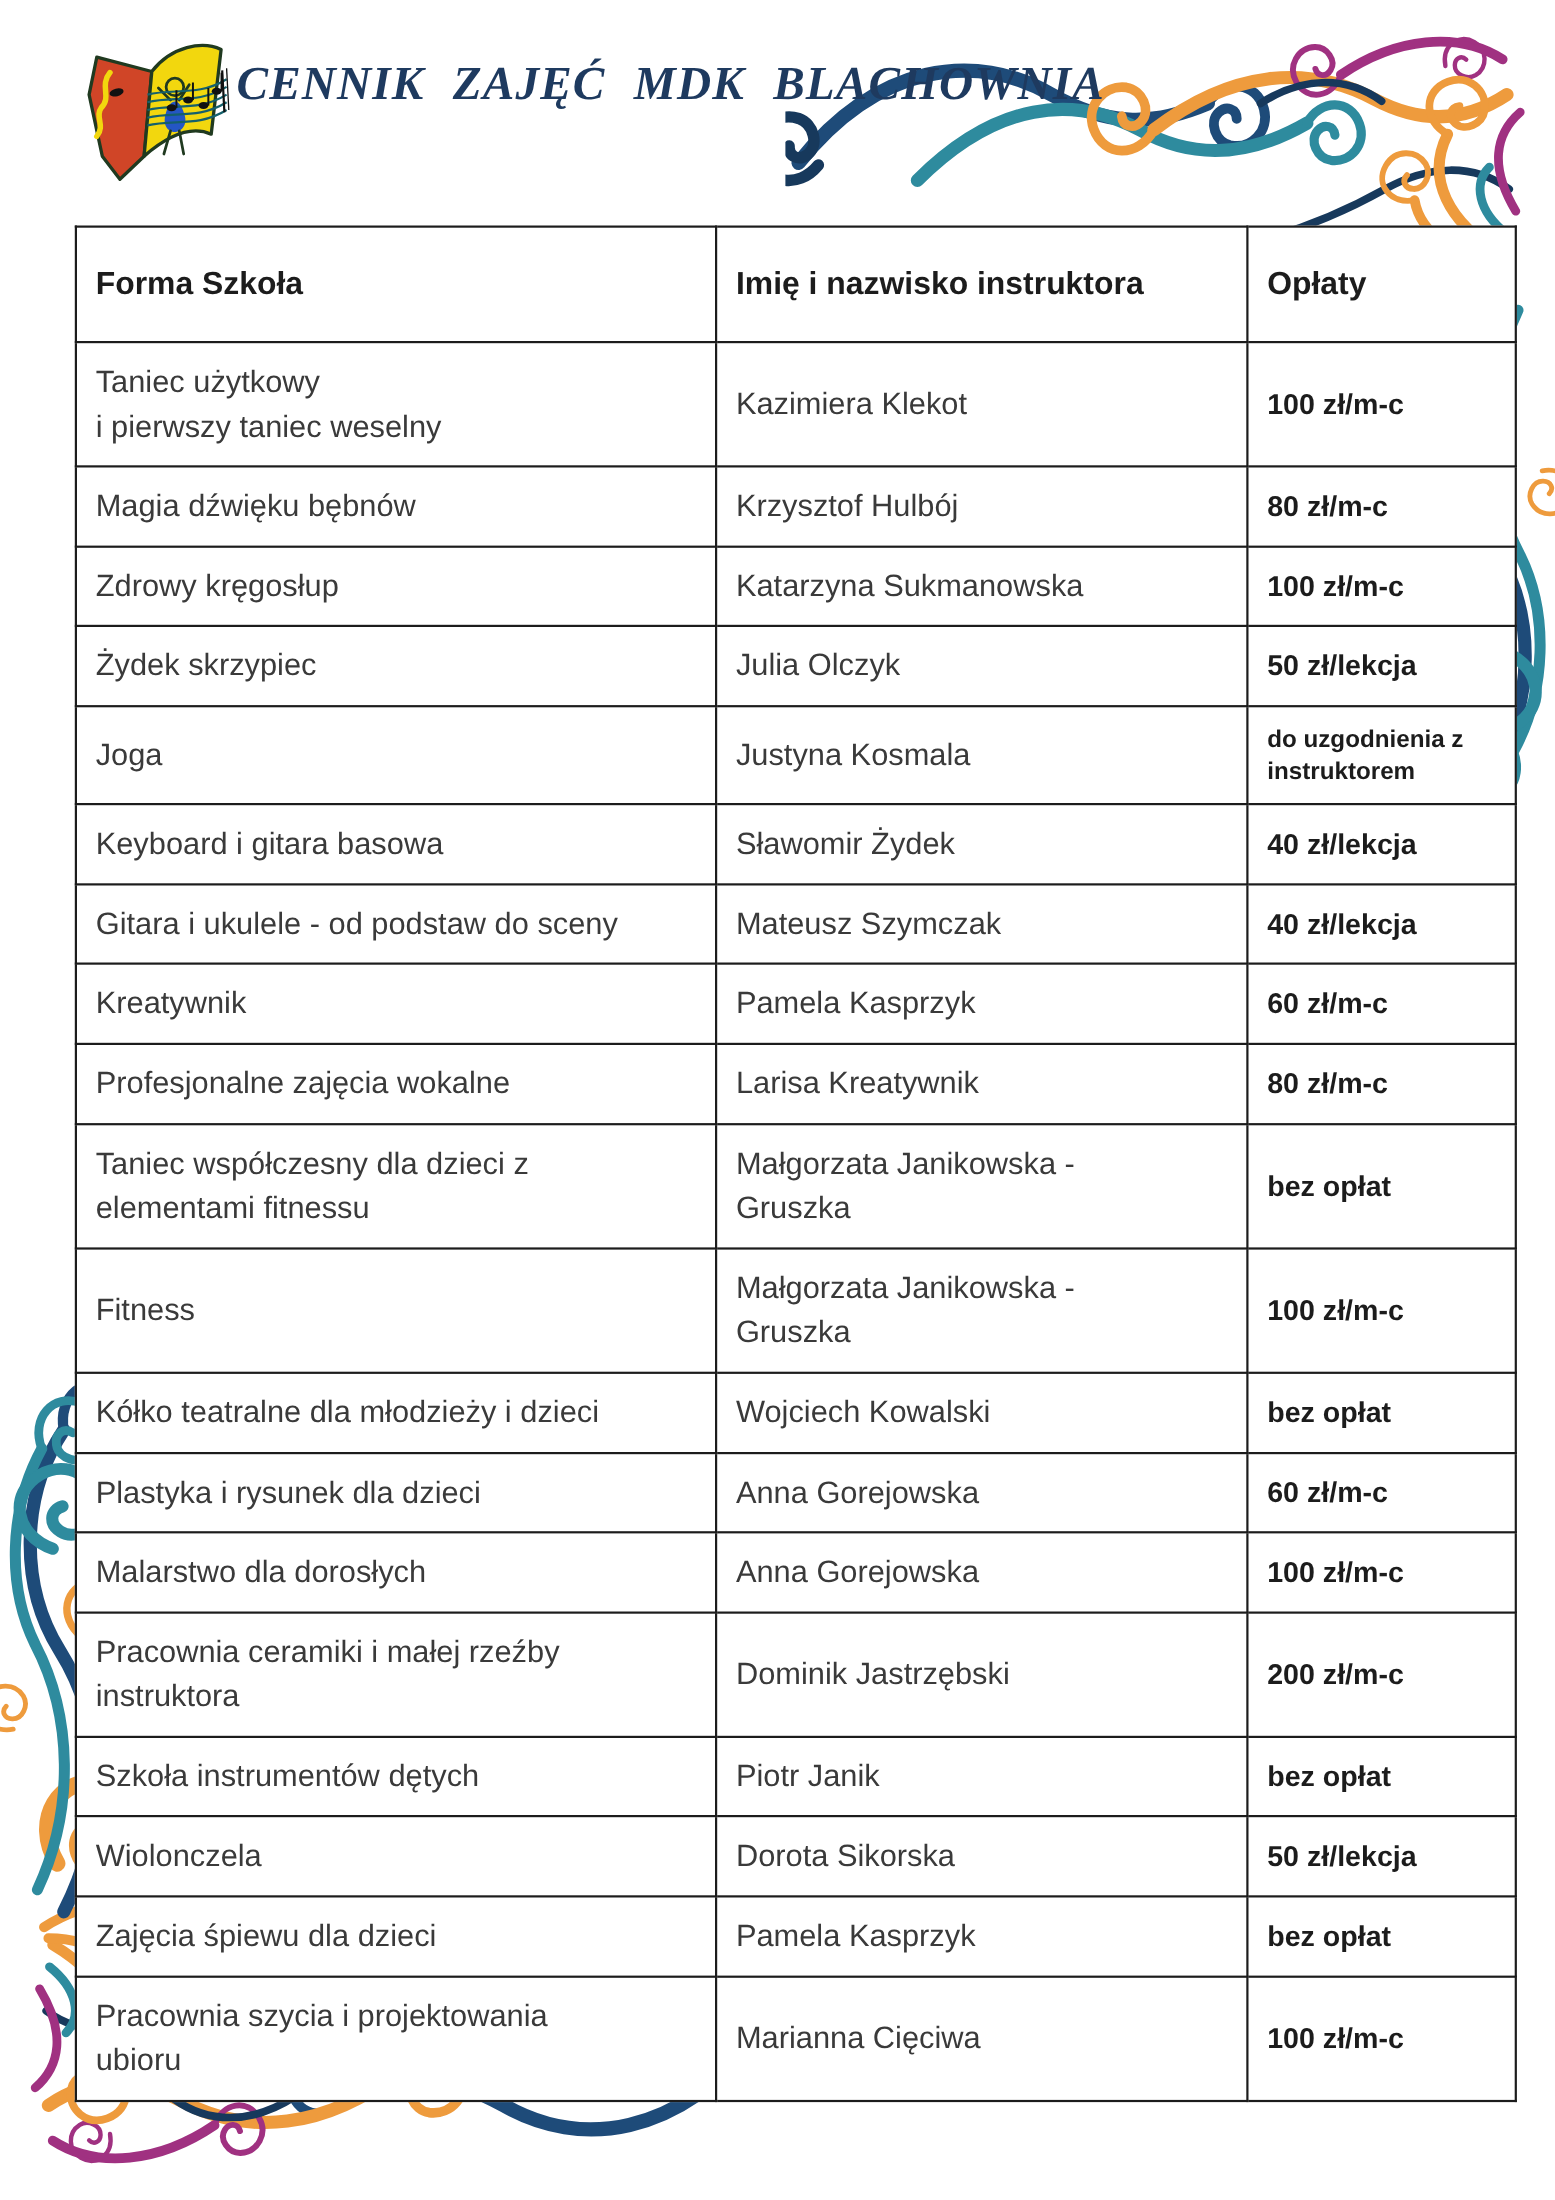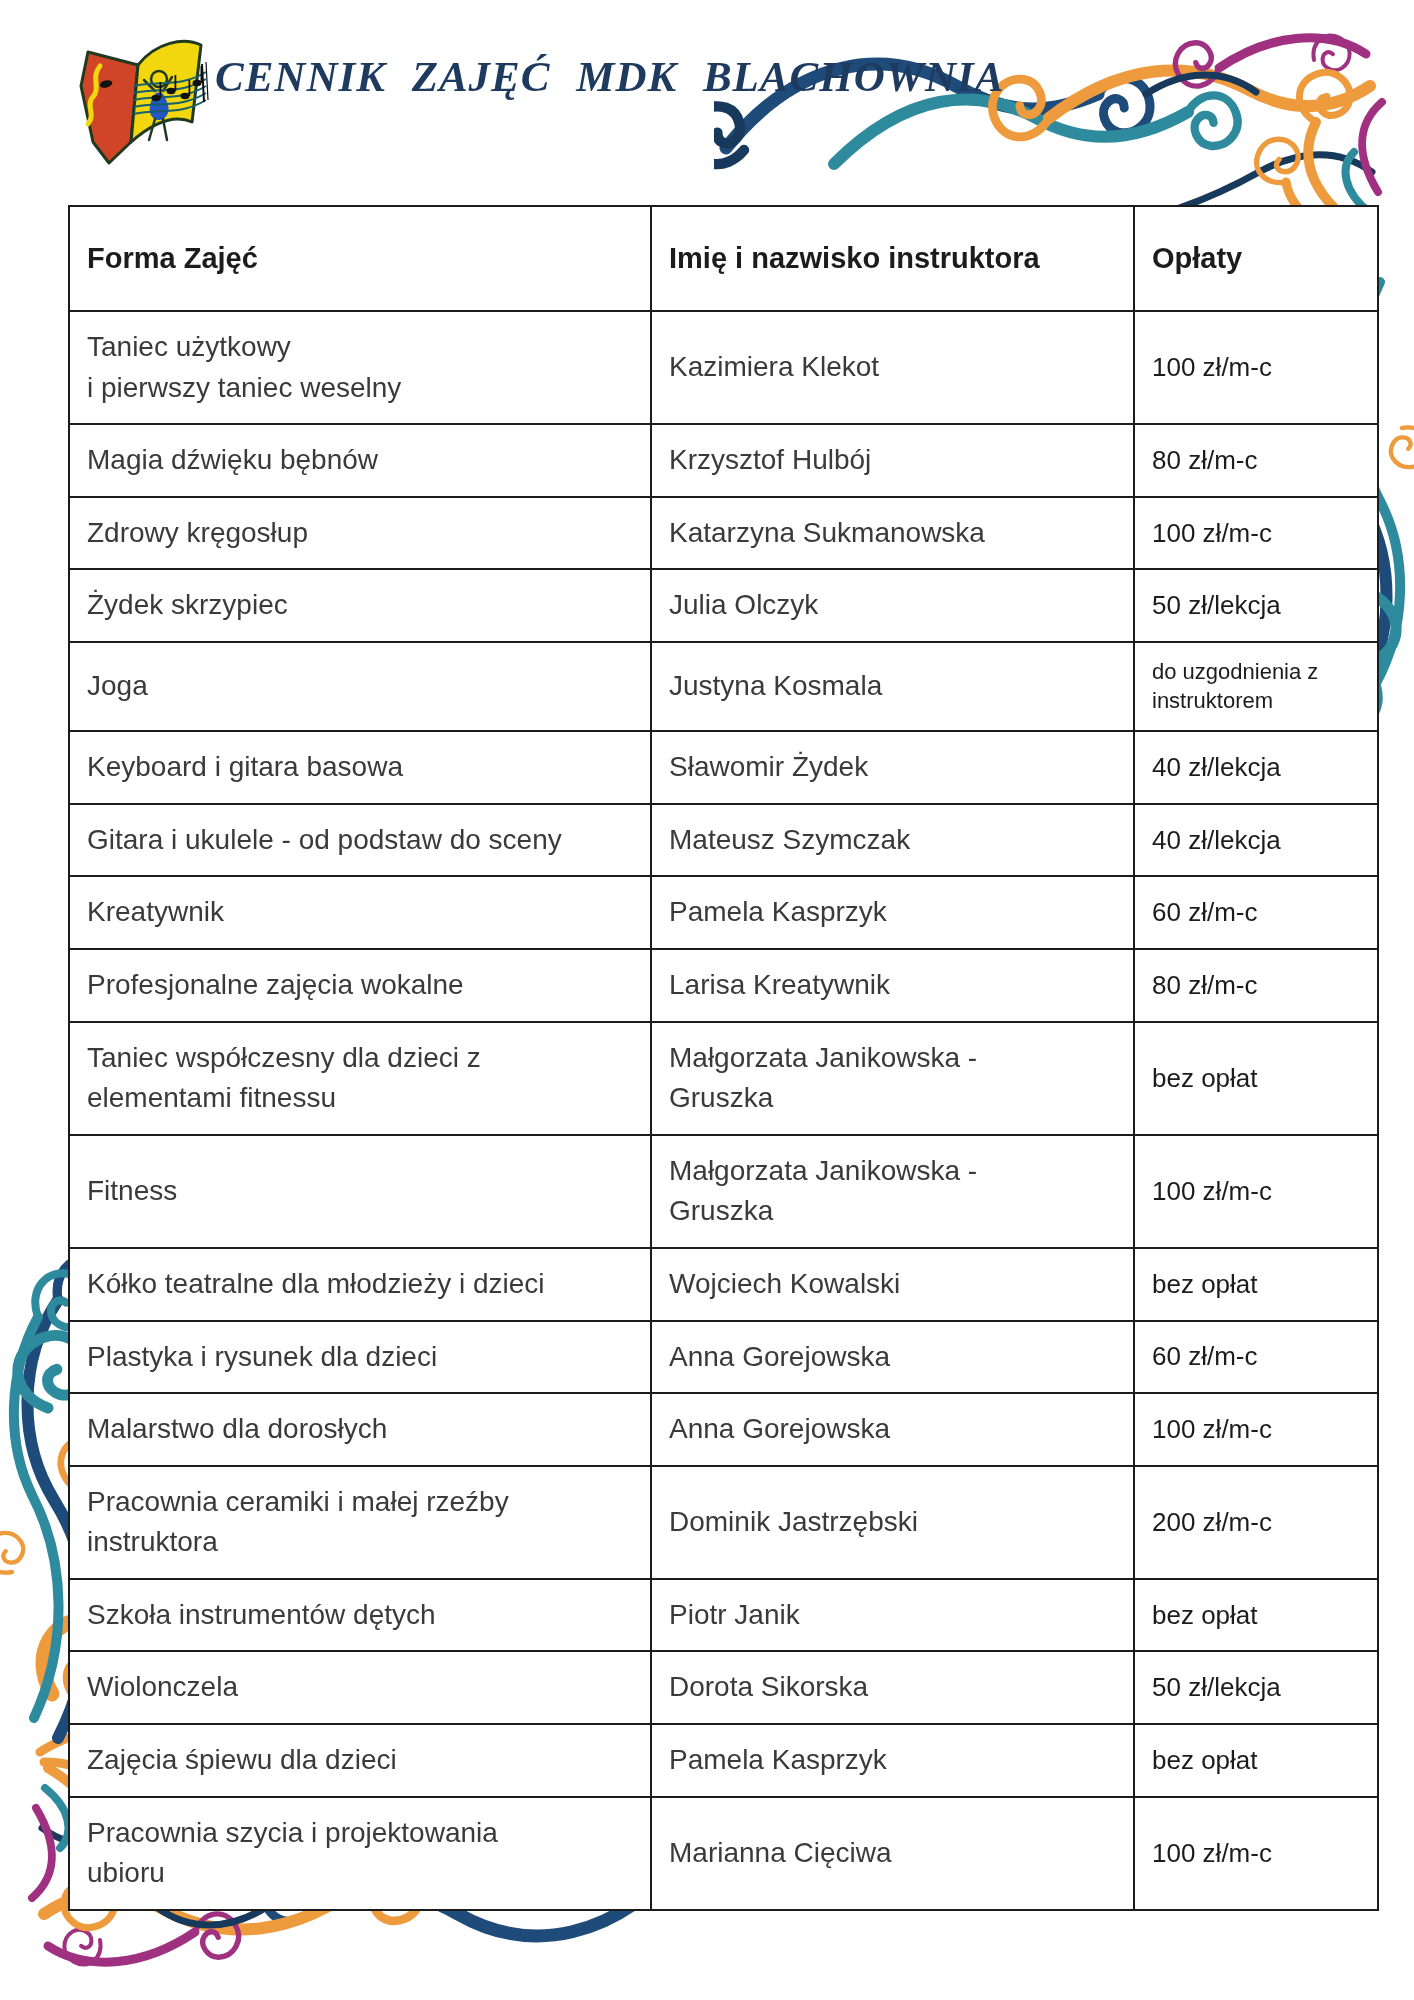--- a/index.html
+++ b/index.html
@@ -41,21 +41,21 @@
   }
   .price-table th{
     font-size:29px;font-weight:700;color:#1c1c1c;
     padding-top:35px;padding-bottom:35px;
   }
   .price-table td{
     font-size:28px;font-weight:400;color:#3a3a3a;
     line-height:1.45;white-space:pre-line;
   }
   .price-table td.fee{
-    font-weight:400;color:#1c1c1c;font-size:26px;line-height:1.35;margin-left:38px;
+    font-weight:700;color:#1c1c1c;font-size:26px;line-height:1.35;margin-left:38px;
   }
   .price-table td.fee.small{font-size:22px;line-height:1.3;}
 </style>
 </head>
 <body>
 
 <svg width="0" height="0" style="position:absolute" aria-hidden="true">
   <defs>
     <path id="sp" fill="none" stroke-linecap="round" d="M0 0 C28 -24 64 -10 64 24 C64 52 36 68 13 56 C-3 47 -5 22 10 14 C21 8 32 15 29 27"></path>
     <g id="flourish" fill="none" stroke-linecap="round">
@@ -142,21 +142,21 @@
 <div class="page-title">CENNIK ZAJĘĆ MDK BLACHOWNIA</div>
 
 <table class="price-table">
   <colgroup>
       <col class="c1">
       <col class="c2">
       <col class="c3">
     </colgroup>
   <thead>
     <tr>
-      <th>Forma Zajęć</th>
+      <th>Forma Szkoła</th>
       <th>Imię i nazwisko instruktora</th>
       <th>Opłaty</th>
     </tr>
   </thead>
   <tbody>
       <tr>
         <td>Taniec użytkowy
 i pierwszy taniec weselny</td>
         <td>Kazimiera Klekot</td>
         <td class="fee">100 zł/m-c</td>

